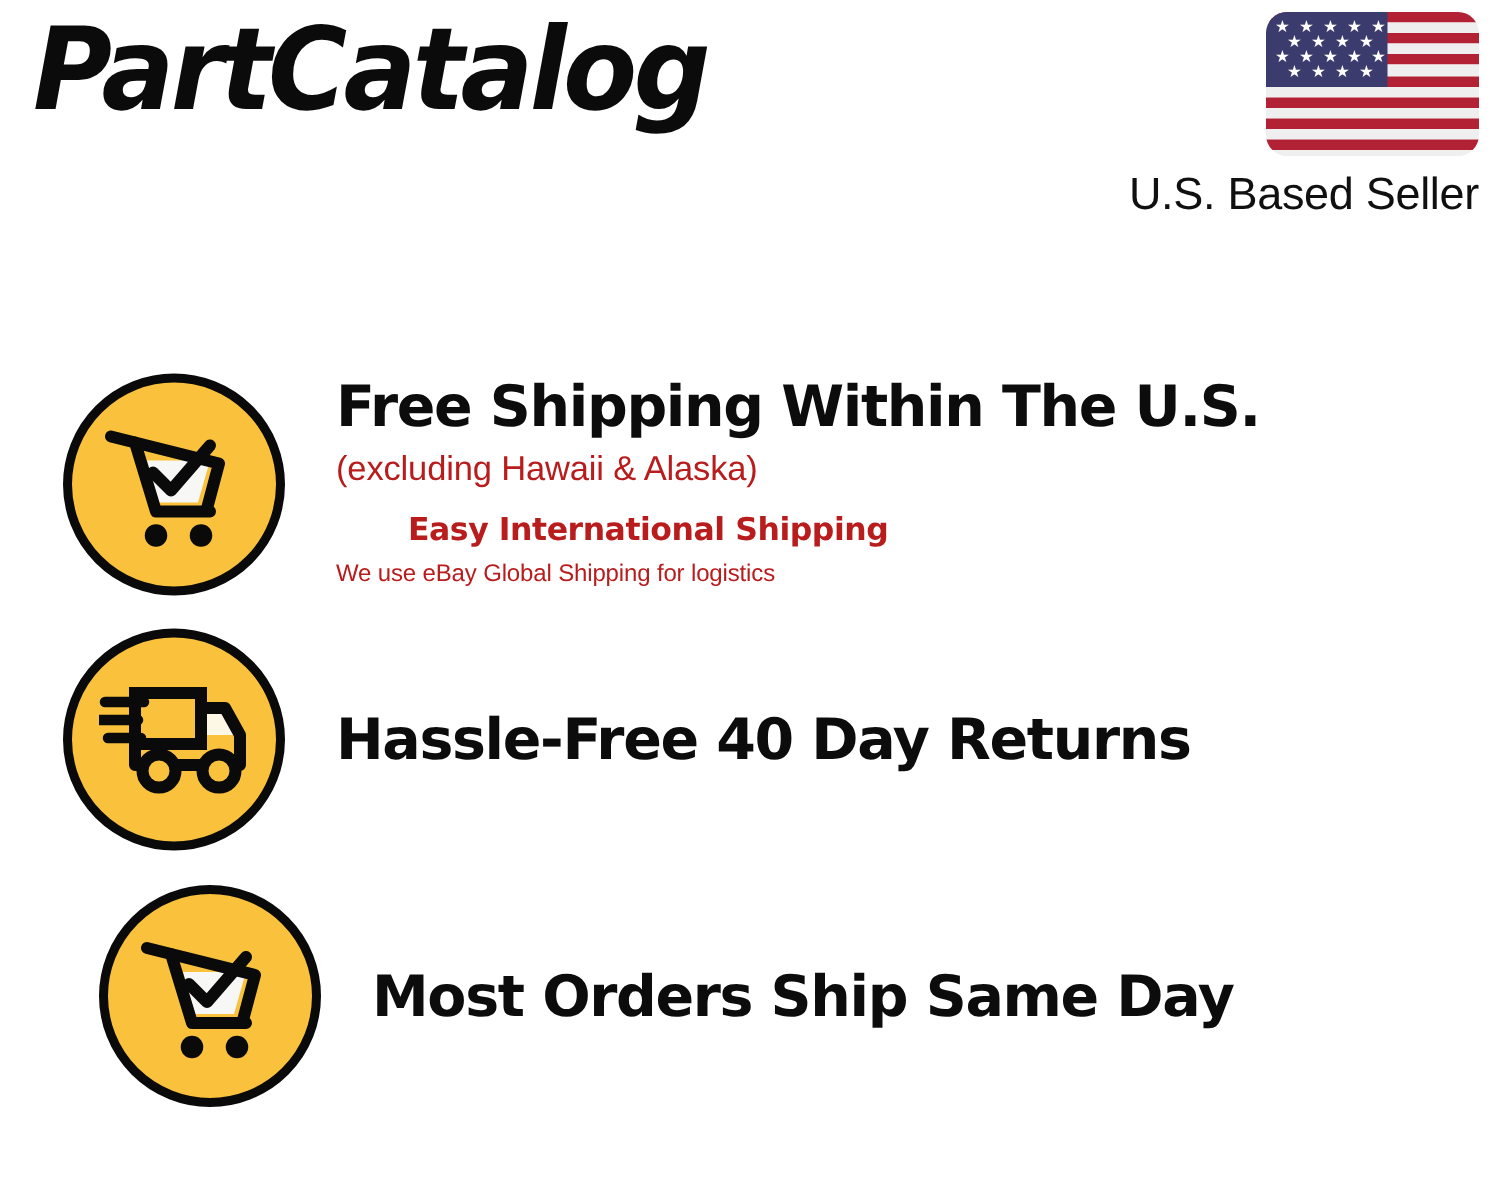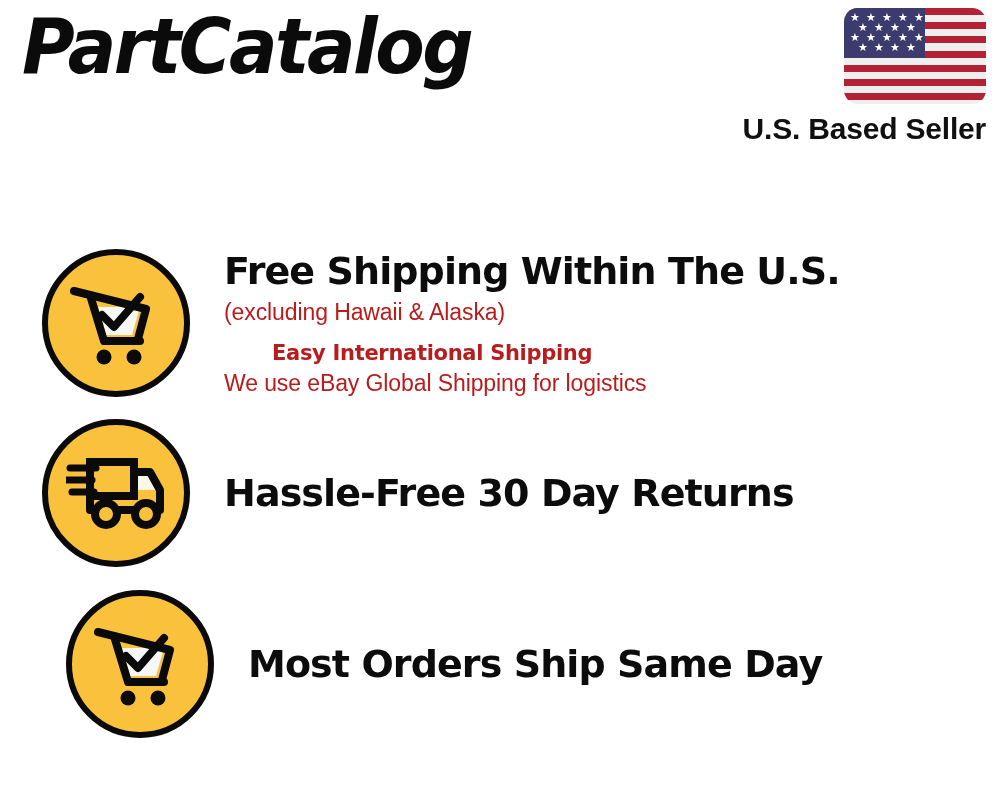--- a/index.html
+++ b/index.html
@@ -84,21 +84,21 @@
     position: absolute;
     color: #ffffff;
     font-size: 11px;
     line-height: 11px;
     font-family: "DejaVu Sans", sans-serif;
   }
   .seller-label {
     margin-top: 3px;
     font-size: 30px;
     line-height: 36px;
-    font-weight: 700;
+    font-weight: 400;
     color: #101010;
     letter-spacing: -0.2px;
     white-space: nowrap;
   }
 
   
   .features {
     position: absolute;
     left: 0;
     top: 220px;
@@ -156,21 +156,21 @@
   .subline.strong {
     font-family: "DejaVu Sans", sans-serif;
     font-weight: 700;
     font-size: 21px;
     line-height: 30px;
     letter-spacing: -0.3px;
     margin-top: 10px;
     margin-left: 48px;
   }
   .subline.plain {
-    font-size: 23px;
+    font-size: 16px;
     line-height: 30px;
     margin-top: 0px;
   }
 </style>
 </head>
 <body>
 
 <div class="brand-logo">
   <div class="brand-wordmark">PartCatalog</div>
 </div>
@@ -243,21 +243,21 @@
         <rect x="24" y="8" width="44" height="34" fill="none" stroke="#0a0a0a" stroke-width="8"></rect>
         <path d="M68 18 L84 18 L94 36 L94 56 L24 56 L24 42" fill="none" stroke="#0a0a0a" stroke-width="8" stroke-linejoin="round" stroke-linecap="round"></path>
         <line x1="4" y1="14" x2="30" y2="14" stroke="#0a0a0a" stroke-width="7" stroke-linecap="round"></line>
         <line x1="0" y1="26" x2="26" y2="26" stroke="#0a0a0a" stroke-width="7" stroke-linecap="round"></line>
         <line x1="6" y1="38" x2="28" y2="38" stroke="#0a0a0a" stroke-width="7" stroke-linecap="round"></line>
         <circle cx="40" cy="60" r="11" fill="#f9c13c" stroke="#0a0a0a" stroke-width="8"></circle>
         <circle cx="80" cy="60" r="11" fill="#f9c13c" stroke="#0a0a0a" stroke-width="8"></circle>
       </svg>
     </div>
     <div class="feature-text">
-      <div class="headline">Hassle-Free 30 Day Returns</div>
+      <div class="headline">Hassle-Free 40 Day Returns</div>
     </div>
   </div>
 
   <div class="feature-row row-3">
     <div class="badge">
       <svg width="96" height="88" viewBox="0 0 96 88" aria-hidden="true">
         <polygon points="30,28 72,28 64,56 38,56" fill="#f7f7f5"></polygon>
         <path d="M6 12 L22 16 L36 62 L72 62" fill="none" stroke="#0a0a0a" stroke-width="8" stroke-linecap="round" stroke-linejoin="round"></path>
         <path d="M22 16 L78 30 L70 60" fill="none" stroke="#0a0a0a" stroke-width="8" stroke-linecap="round" stroke-linejoin="round"></path>
         <path d="M34 36 L46 48 L72 18" fill="none" stroke="#0a0a0a" stroke-width="8" stroke-linecap="round" stroke-linejoin="round"></path>

